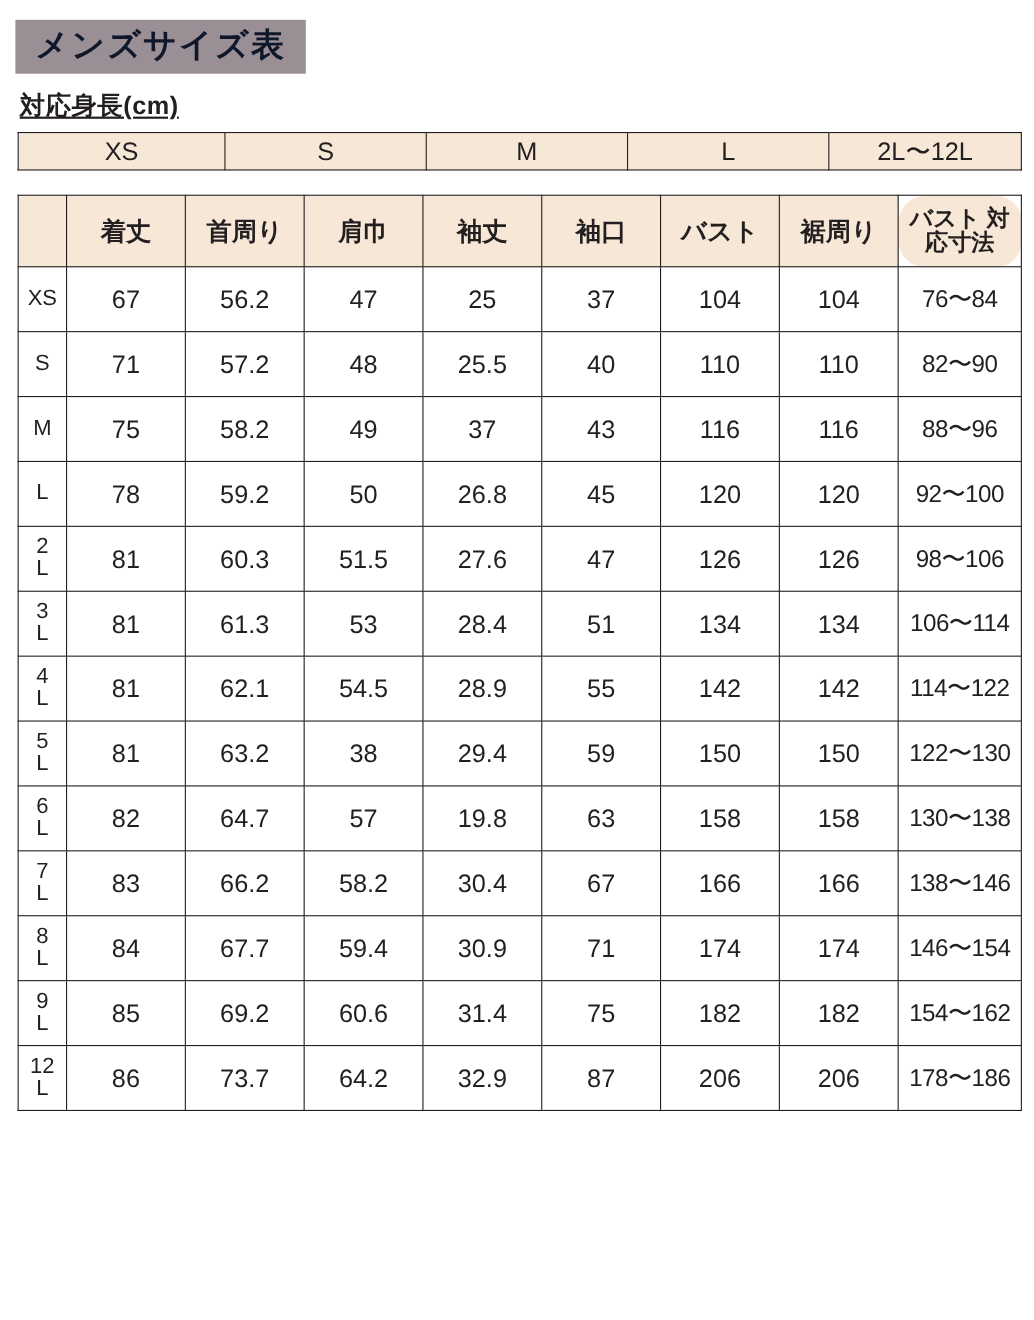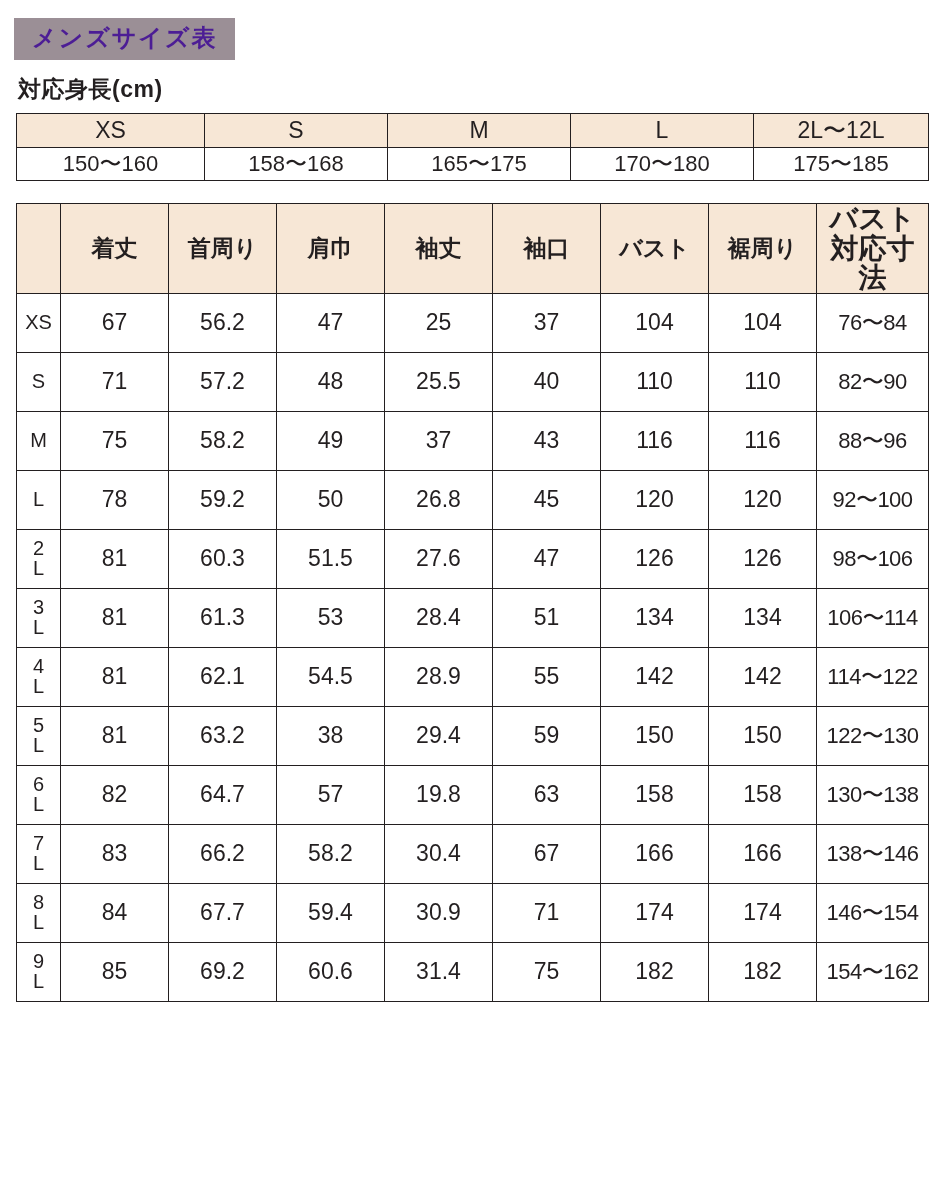--- a/index.html
+++ b/index.html
@@ -19,34 +19,35 @@
     width: 940px;
     height: 1200px;
     box-sizing: border-box;
     padding: 18px 14px 0 14px;
   }
 
   
   .title-banner {
     display: inline-block;
     background: #9b8f96;
-    color: #4c1d95;
-    font-size: 24px;
+    color: #0f172a;
+    font-size: 30px;
     font-weight: bold;
     letter-spacing: 2px;
     padding: 7px 18px 9px 18px;
     line-height: 1.1;
   }
 
   
   .subheading {
     margin: 14px 0 8px 4px;
     font-size: 23px;
     font-weight: bold;
     letter-spacing: 0.5px;
+    text-decoration: underline;
   }
 
   
   table {
     border-collapse: collapse;
     table-layout: fixed;
   }
   td, th {
     border: 1px solid #231f20;
     text-align: center;
@@ -83,21 +84,22 @@
     height: 64px;
     font-size: 23px;
     font-weight: bold;
     padding: 0 2px;
   }
   .size-table thead td.corner {
     background: #f7e7d6;
   }
   .size-table thead td.two-line {
     line-height: 1.05;
-    font-size: 28px;
+    font-size: 21px;
+    border-radius: 24px;
   }
   .size-table tbody td {
     height: 56px;
     font-size: 23px;
   }
   .size-table tbody td.size-label {
     font-size: 20px;
     line-height: 0.98;
     padding: 0;
   }
@@ -127,27 +129,20 @@
         <col style="width:183px">
         <col style="width:175px">
     </colgroup>
     <tbody>
       <tr class="head">
         <td>XS</td>
         <td>S</td>
         <td>M</td>
         <td>L</td>
         <td>2L〜12L</td>
-      </tr>
-      <tr>
-        <td>150〜160</td>
-        <td>158〜168</td>
-        <td>165〜175</td>
-        <td>170〜180</td>
-        <td>175〜185</td>
       </tr>
     </tbody>
   </table>
 
   <table class="size-table">
     <colgroup>
       <col class="c-size">
       <col class="c-col">
         <col class="c-col">
         <col class="c-col">
@@ -331,16 +326,30 @@
           </td>
           <td>85</td>
           <td>69.2</td>
           <td>60.6</td>
           <td>31.4</td>
           <td>75</td>
           <td>182</td>
           <td>182</td>
           <td class="range">154〜162</td>
         </tr>
+        <tr>
+          <td class="size-label">
+            <span>12</span>
+            <span>L</span>
+          </td>
+          <td>86</td>
+          <td>73.7</td>
+          <td>64.2</td>
+          <td>32.9</td>
+          <td>87</td>
+          <td>206</td>
+          <td>206</td>
+          <td class="range">178〜186</td>
+        </tr>
       </tbody>
   </table>
 
 </div>
 
 </body></html>

